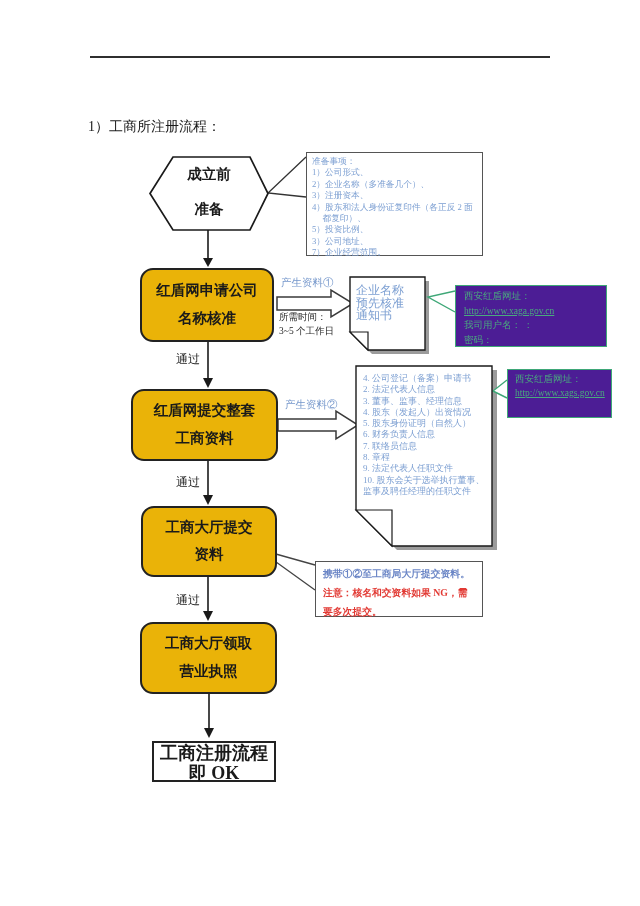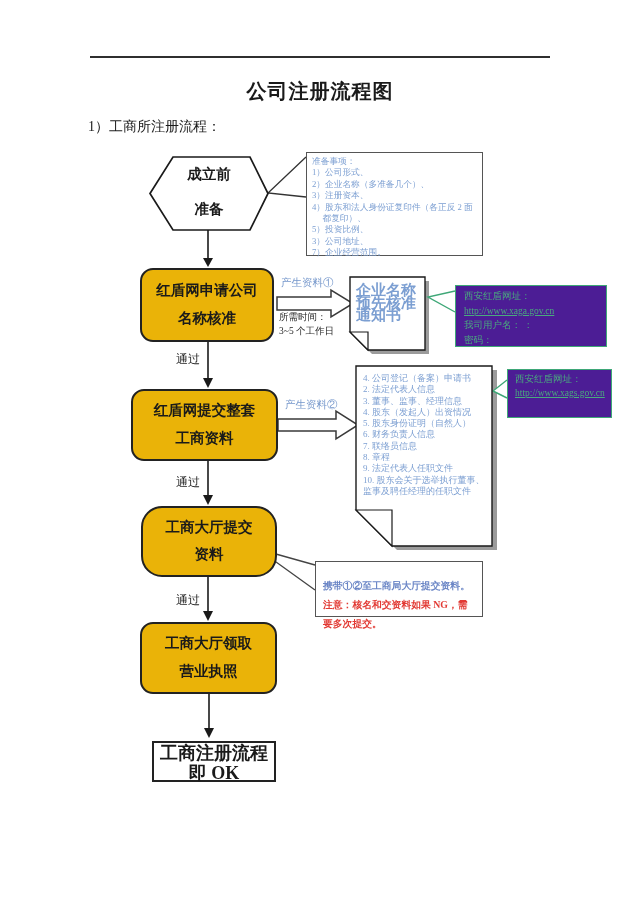--- a/index.html
+++ b/index.html
@@ -13,31 +13,31 @@
   .hexlabel{font-size:14.5px;font-weight:bold;text-align:center;width:118px;}
   .block{box-sizing:border-box;border:2px solid #222;border-radius:13px;background:#eab308;
          display:flex;flex-direction:column;justify-content:space-evenly;align-items:center;
          font-size:14.5px;font-weight:bold;text-align:center;line-height:1.1;}
   .block-final{box-sizing:border-box;border:2px solid #222;border-radius:0;background:#fff;
          display:flex;flex-direction:column;justify-content:space-between;align-items:center;
          font-size:18px;font-weight:bold;text-align:center;line-height:20px;}
   .pass{font-size:12px;}
   .produce{font-size:10.5px;font-weight:normal;color:#7597cb;}
   .small-black{font-size:9.5px;color:#1f1f1f;line-height:13px;text-align:right;}
-  .bluebox{color:#7c9fd2;font-size:15px;line-height:12.5px;font-weight:bold;}
+  .bluebox{color:#7c9fd2;font-size:12px;line-height:12.5px;}
   .prep{box-sizing:border-box;border:1.3px solid #555;background:#fff;}
   .preptext{color:#7c9fd2;font-size:8.7px;line-height:11.4px;}
   .preptext .hang{padding-left:1.2em;text-indent:-1.2em;}
   .greenbox{box-sizing:border-box;border:1.6px solid #3ea777;background:#4c1d95;}
   .greentext{color:#4aab7e;font-size:9.5px;line-height:14.5px;}
   .greentext .url{text-decoration:underline;word-break:break-all;cursor:pointer;}
   .doclist{color:#7c9fd2;font-size:9px;line-height:11.3px;}
   .notebox{box-sizing:border-box;border:1.4px solid #555;background:#fff;}
   .notetext{font-size:9.8px;line-height:19px;font-weight:600;}
-  .note-blue{color:#6b86c6;margin-top:12px;}
+  .note-blue{color:#6b86c6;}
   .note-red{color:#e23a34;}
 </style>
 </head>
 <body>
 
 <div id="page">
 
   <svg width="640" height="906" viewBox="0 0 640 906">
 
     <path d="M354,281 H429 V354 H372 L354,336 Z" fill="#9b9b9b" stroke="none"></path>
@@ -69,21 +69,20 @@
     <polygon points="278,419 336,419 336,411 358,425 336,439 336,431 278,431" fill="#ffffff" stroke="#3a3a3a" stroke-width="1.5"></polygon>
 
     <path d="M350,277 H425 V350 H368 L350,332 Z" fill="#ffffff" stroke="#1a1a1a" stroke-width="1.4"></path>
     <polygon points="350,332 368,350 368,332" fill="#ffffff" stroke="#1a1a1a" stroke-width="1.2"></polygon>
 
     <path d="M356,366 H492 V546 H392 L356,510 Z" fill="#ffffff" stroke="#1a1a1a" stroke-width="1.4"></path>
     <polygon points="356,510 392,546 392,510" fill="#ffffff" stroke="#1a1a1a" stroke-width="1.2"></polygon>
   </svg>
 
   <div class="abs rule" style="left:90px;top:56px;width:460px;"></div>
-  <div class="abs title" style="left:170px;top:78px;width:300px;">公司注册流程图</div>
   <div class="abs subtitle" style="left:88px;top:118px;">1）工商所注册流程：</div>
 
   <div class="abs hexlabel" style="left:150px;top:165px;">成立前</div>
   <div class="abs hexlabel" style="left:150px;top:200px;">准备</div>
 
   <div class="abs prep" style="left:306px;top:152px;width:177px;height:104px;">
     <div class="preptext" style="padding:3px 4px 0 5px;">
       <div>准备事项：</div>
       <div class="hang">1）公司形式、</div>
       <div class="hang">2）企业名称（多准备几个）、</div>
@@ -100,21 +99,21 @@
     <div>名称核准</div>
   </div>
   <div class="abs pass" style="left:176px;top:351px;">通过</div>
 
   <div class="abs block" style="left:131px;top:389px;width:147px;height:72px;">
     <div>红盾网提交整套</div>
     <div>工商资料</div>
   </div>
   <div class="abs pass" style="left:176px;top:474px;">通过</div>
 
-  <div class="abs block" style="left:141px;top:506px;width:136px;height:71px;border-radius:21px;">
+  <div class="abs block" style="left:141px;top:506px;width:136px;height:71px;">
     <div>工商大厅提交</div>
     <div>资料</div>
   </div>
   <div class="abs pass" style="left:176px;top:592px;">通过</div>
 
   <div class="abs block" style="left:140px;top:622px;width:137px;height:72px;">
     <div>工商大厅领取</div>
     <div>营业执照</div>
   </div>
 

